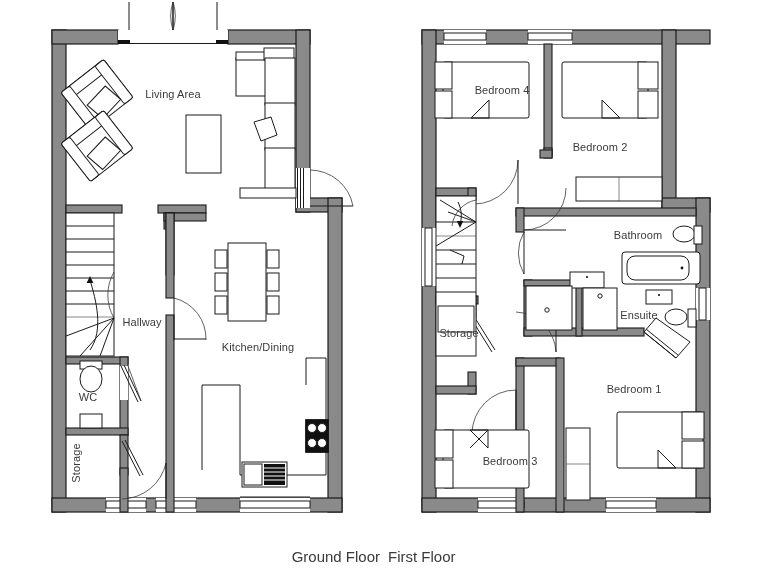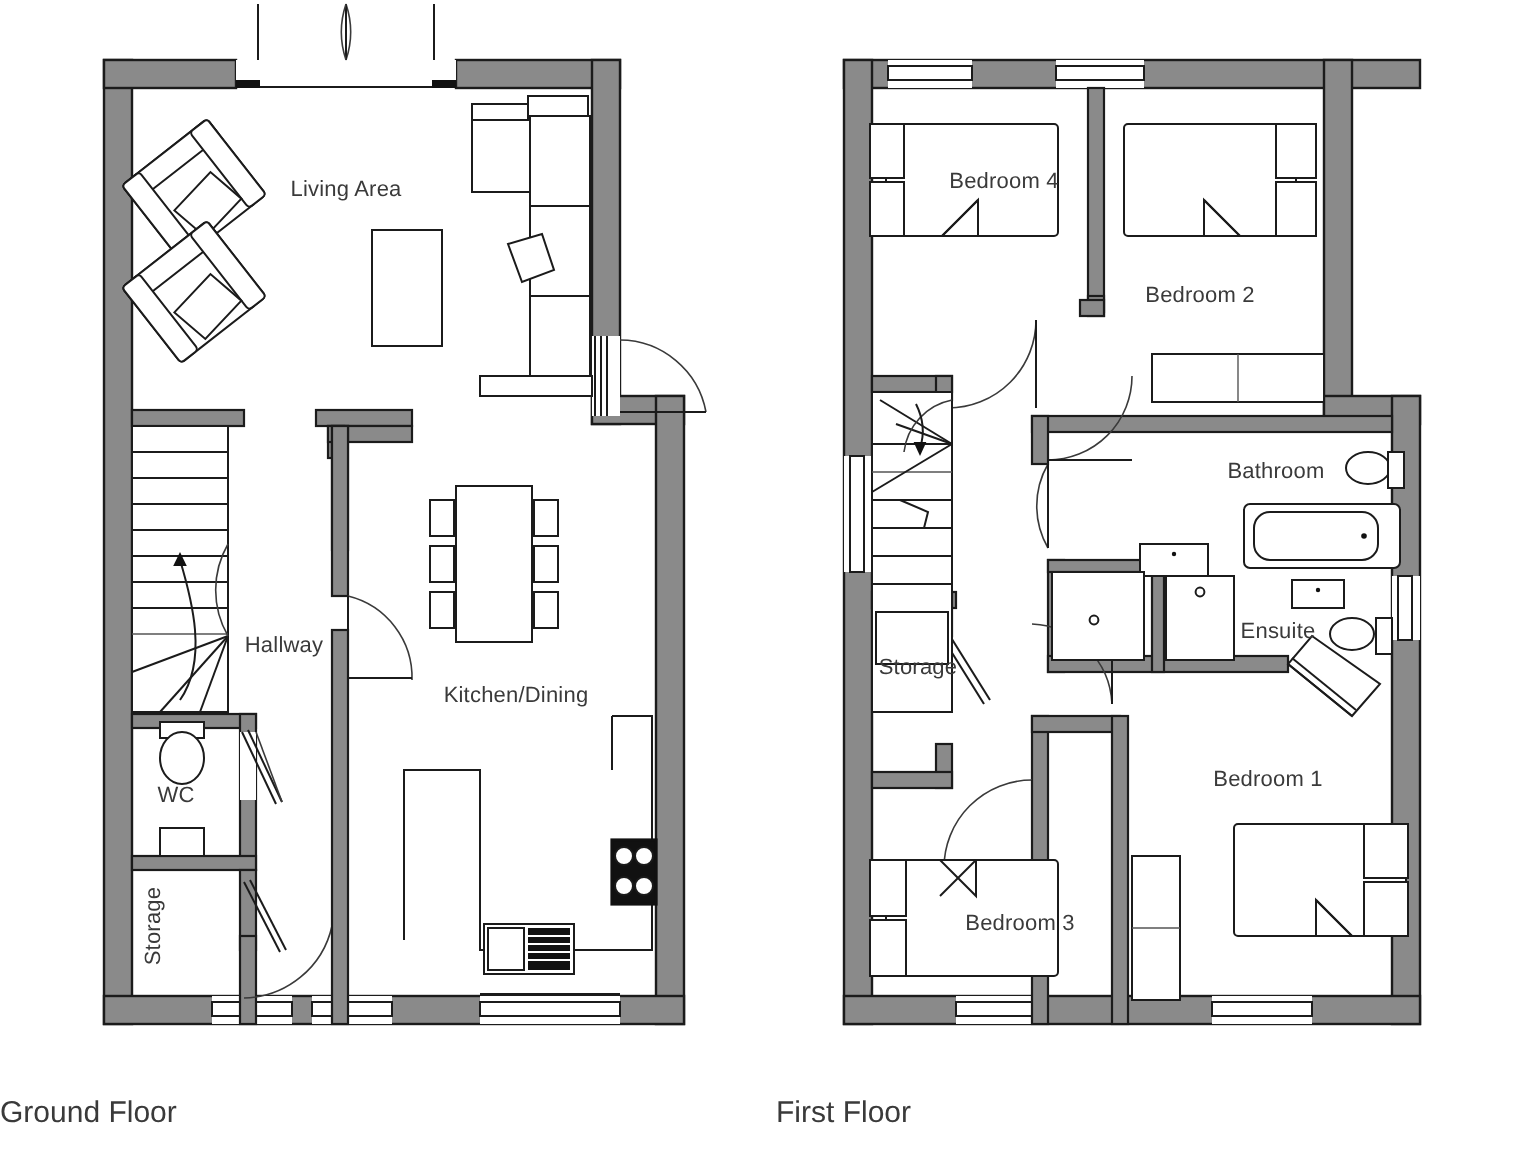--- a/index.html
+++ b/index.html
@@ -1,21 +1,21 @@
 <!DOCTYPE html>
 <html><head>
 <meta charset="utf-8">
 <style>
   html,body{margin:0;padding:0;background:#ffffff;}
   body{width:768px;height:576px;overflow:hidden;font-family:"Liberation Sans",sans-serif;}
   #stage{position:relative;width:768px;height:576px;background:#fff;}
   svg{display:block;}
   .roomlabel{font-family:"Liberation Sans",sans-serif;font-size:11px;fill:#3a3a3a;letter-spacing:.1px;}
   .caption{position:absolute;font-family:"Liberation Sans",sans-serif;font-size:15px;color:#3a3a3a;}
-  #cap-ground{left:0;top:548px;width:380px;text-align:left;}
+  #cap-ground{left:0;top:548px;width:380px;text-align:right;}
   #cap-first{left:388px;top:548px;width:380px;text-align:left;}
 </style>
 </head>
 <body>
 
 <div id="stage">
 
   <svg width="768" height="540" viewBox="0 0 768 540">
     <defs>
       <style>

